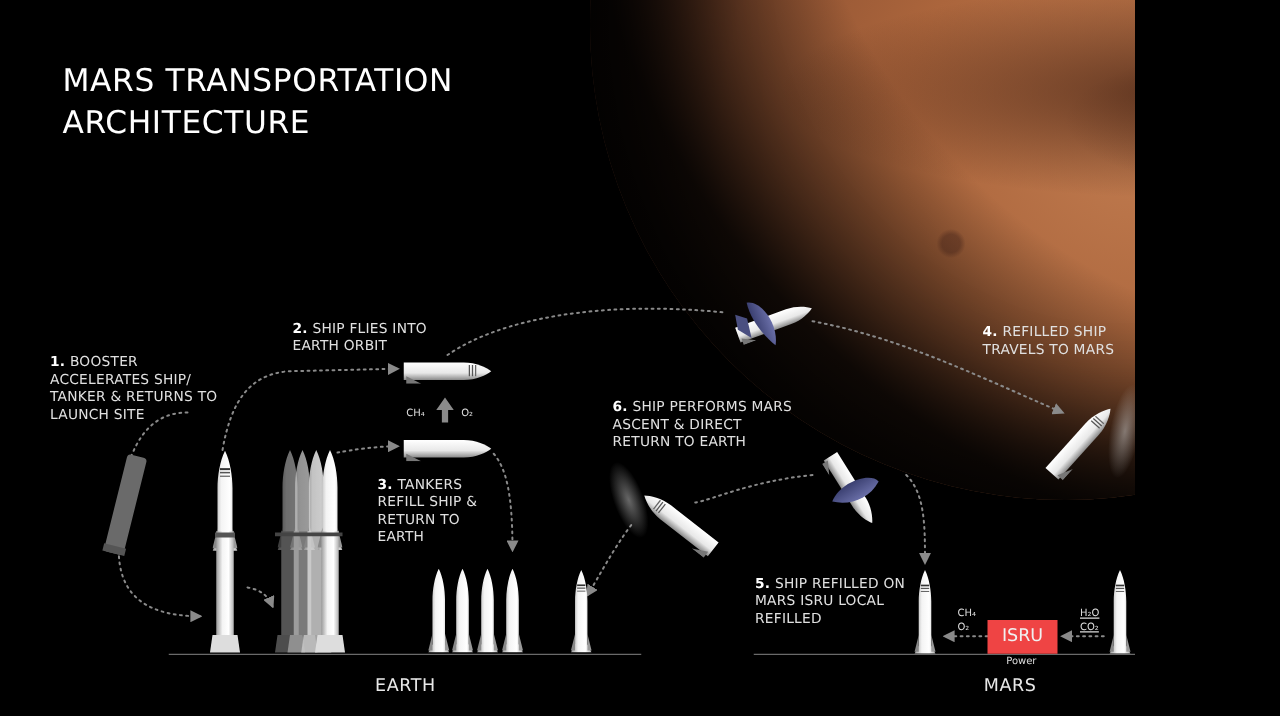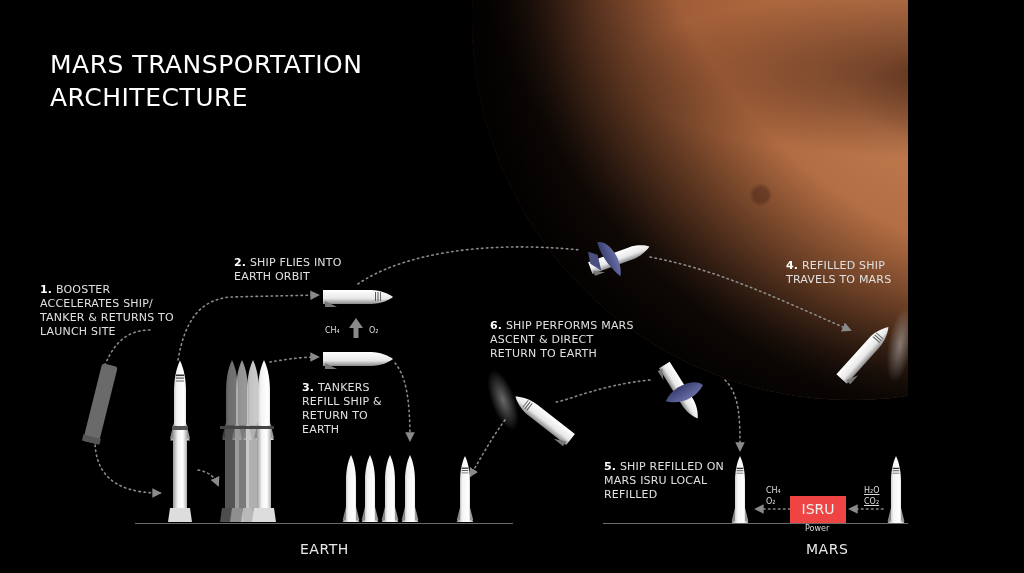--- a/index.html
+++ b/index.html
@@ -223,14 +223,14 @@
   <div class="chem" style="left:766px;top:485px;">
     <span>CH₄</span><br>
     <span>O₂</span>
   </div>
   <div class="chem" style="left:864px;top:485px;text-decoration:underline;">
     <span>H₂O</span><br>
     <span>CO₂</span>
   </div>
 
   <div class="planet-name" style="left:300px;top:541px;">EARTH</div>
-  <div class="planet-name" style="left:806px;top:541px;">MARS</div>
+  <div class="planet-name" style="left:787px;top:541px;">MARS</div>
 </div>
 
 </body></html>

